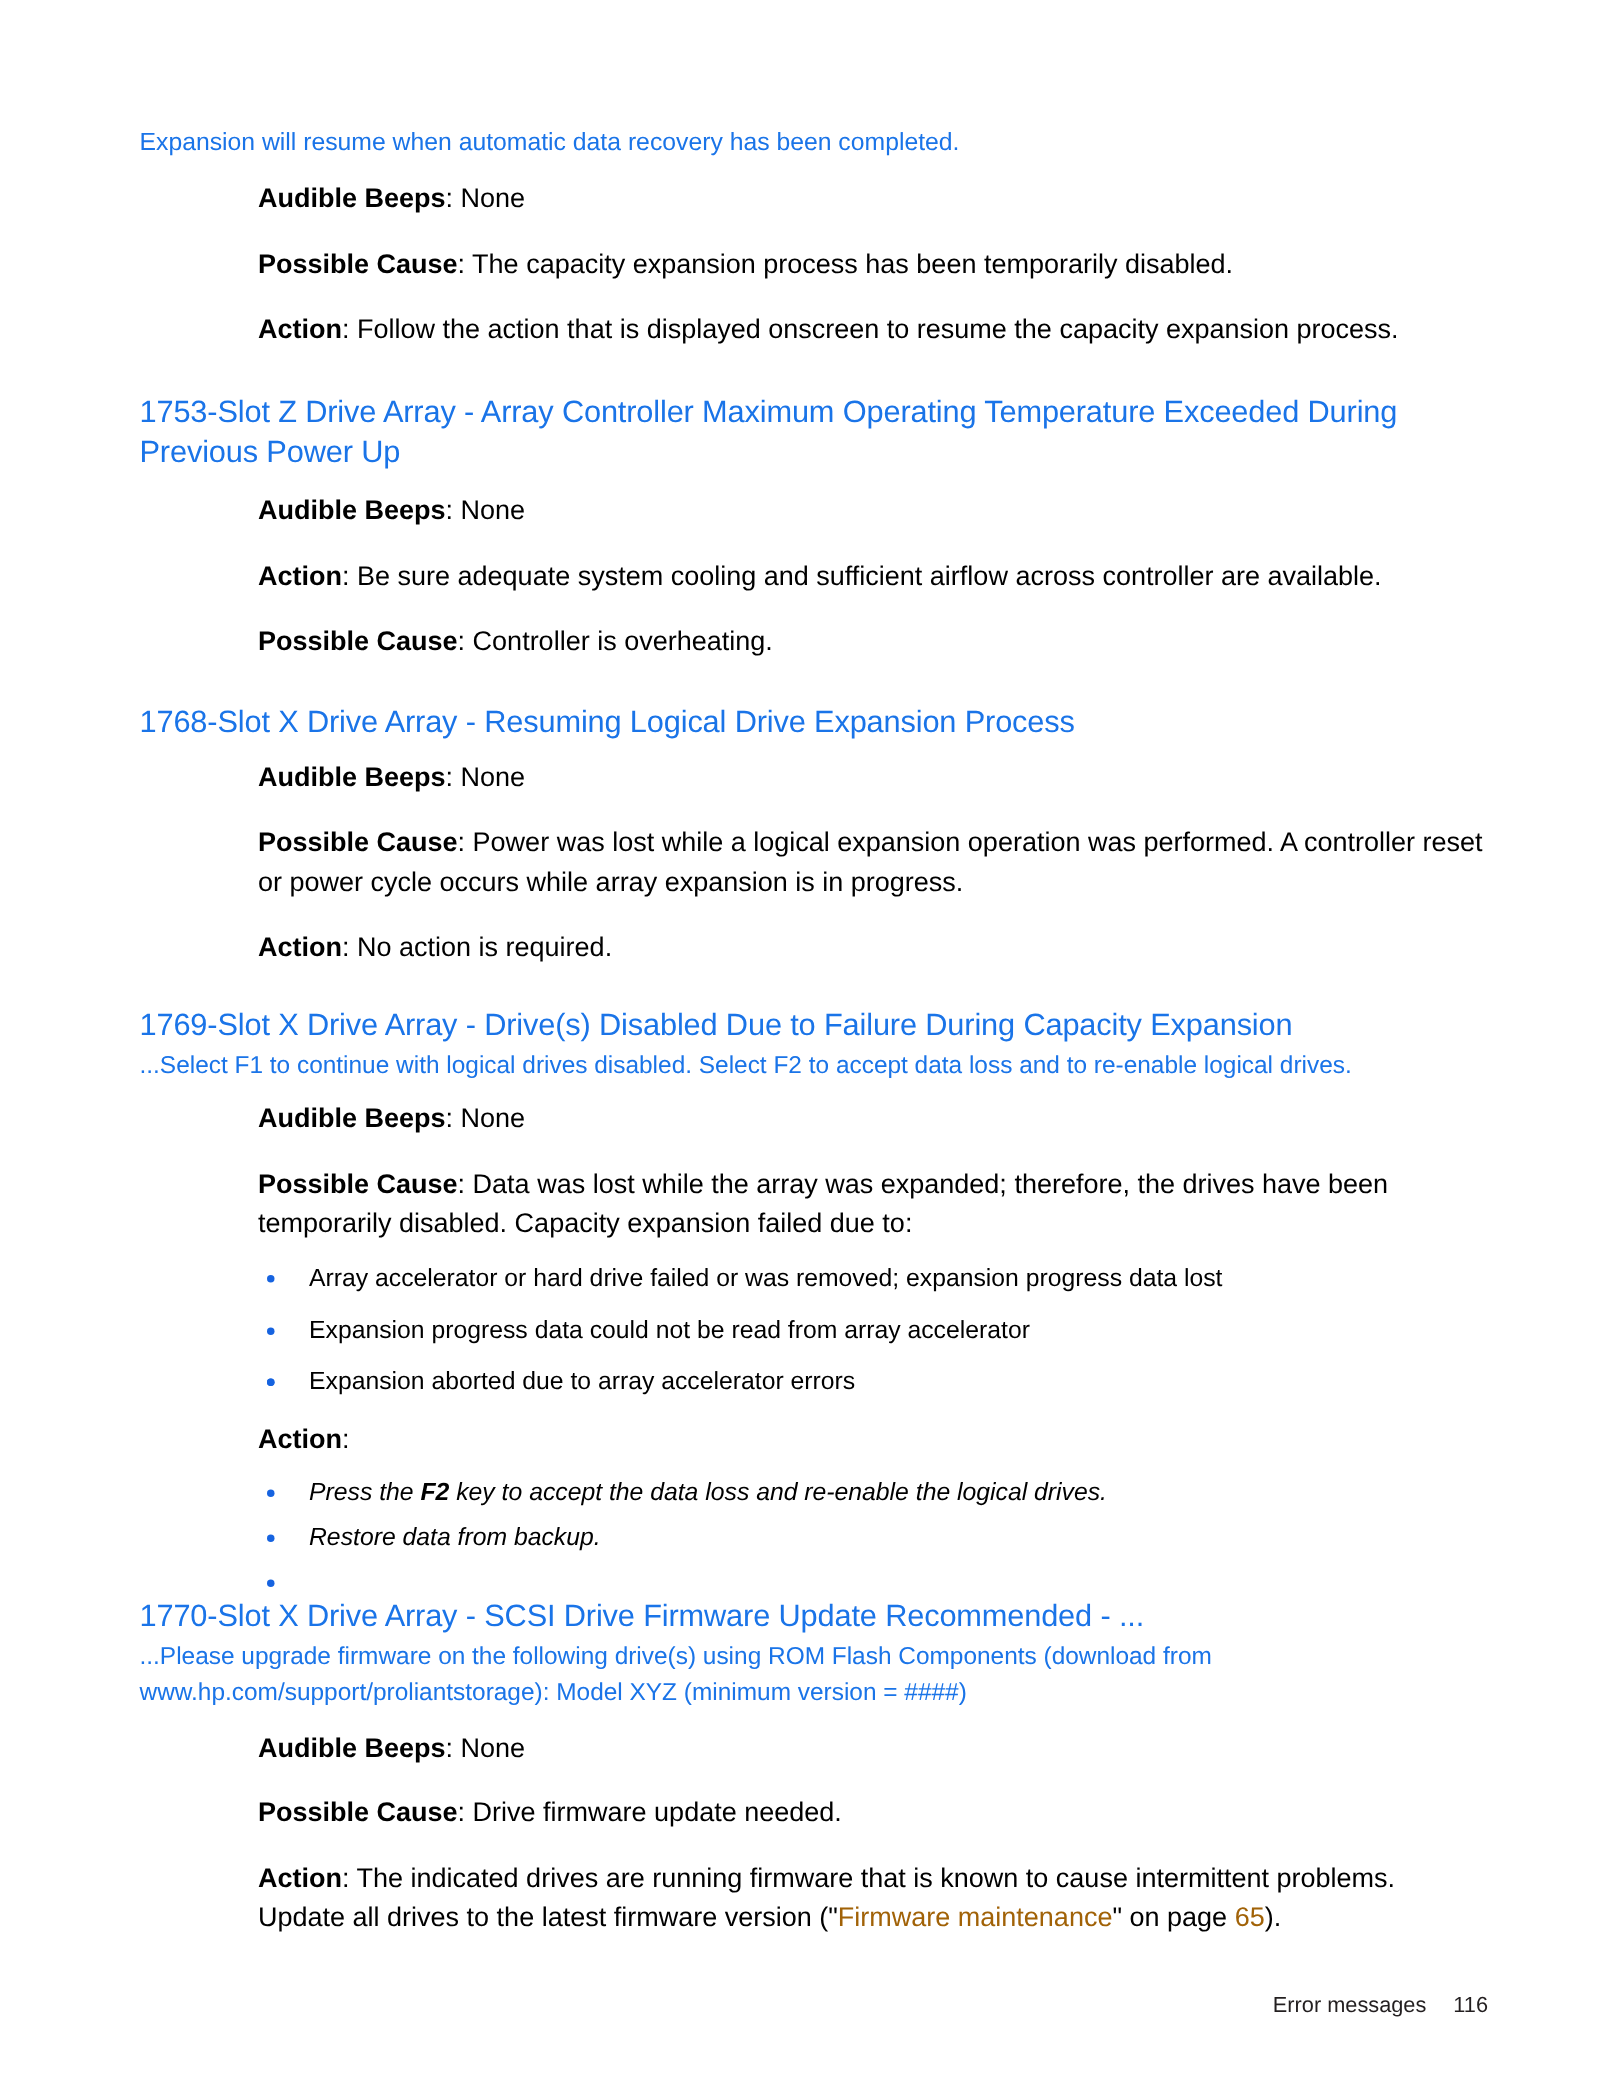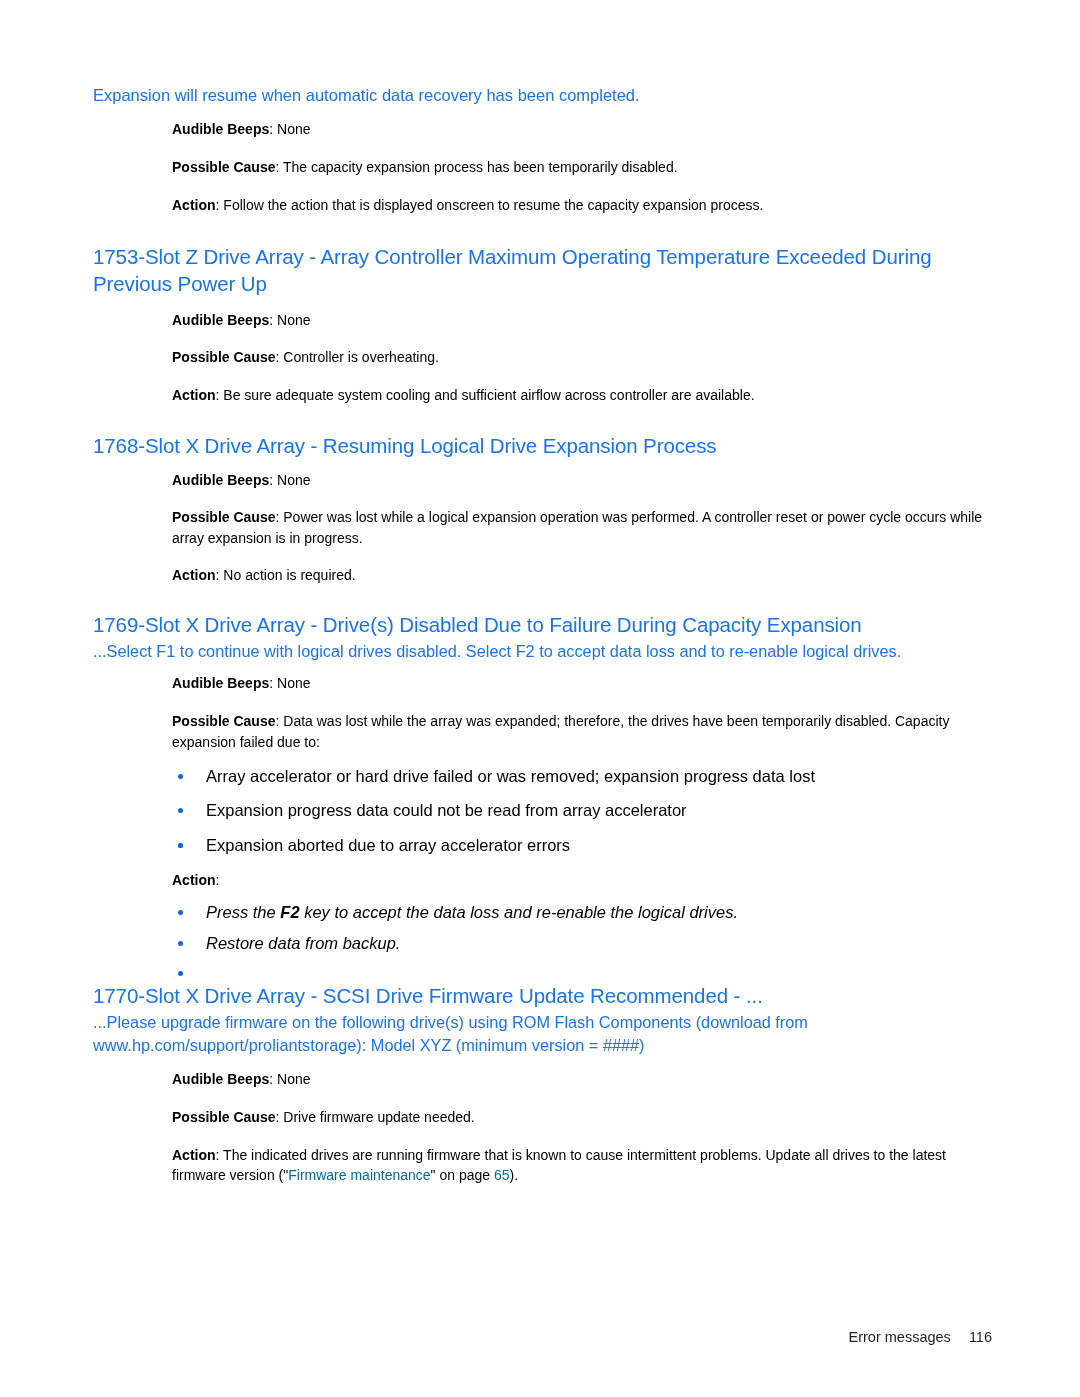--- a/index.html
+++ b/index.html
@@ -53,21 +53,21 @@
     line-height: 1.42;
     margin: 2px 0 0 0;
   }
 
   
   .body-indent {
     margin-left: 79px;
     margin-top: 12px;
   }
   .para {
-    font-size: 14px;
+    font-size: 18px;
     line-height: 1.47;
     margin: 0 0 17px 0;
     color: #000000;
   }
   .para:last-child {
     margin-bottom: 0;
   }
   .para b,
   .lbl {
     font-weight: bold;
@@ -98,21 +98,21 @@
     border-radius: 50%;
     background: #1663e0;
     display: block;
   }
   ul.bullets.tight li {
     margin-bottom: 6px;
     font-style: italic;
   }
 
   .link {
-    color: #0369a1;
+    color: #a16207;
   }
 
   
   .footer {
     position: absolute;
     right: 88px;
     bottom: 52px;
     font-size: 14.5px;
     color: #231f20;
     white-space: nowrap;
@@ -141,24 +141,24 @@
       </p>
     </div>
 
     <div class="heading-block" style="margin-top:28px;">
       <h2 class="section-heading">1753-Slot Z Drive Array - Array Controller Maximum Operating Temperature Exceeded During Previous Power Up</h2>
       <div class="body-indent">
         <p class="para">
           <b class="lbl">Audible Beeps</b><span>: None</span>
         </p>
         <p class="para">
+          <b class="lbl">Action</b><span>: Be sure adequate system cooling and sufficient airflow across controller are available.</span>
+        </p>
+        <p class="para">
           <b class="lbl">Possible Cause</b><span>: Controller is overheating.</span>
-        </p>
-        <p class="para">
-          <b class="lbl">Action</b><span>: Be sure adequate system cooling and sufficient airflow across controller are available.</span>
         </p>
       </div>
     </div>
 
     <div class="heading-block" style="margin-top:27px;">
       <h2 class="section-heading">1768-Slot X Drive Array - Resuming Logical Drive Expansion Process</h2>
       <div class="body-indent" style="margin-top:10px;">
         <p class="para">
           <b class="lbl">Audible Beeps</b><span>: None</span>
         </p>

